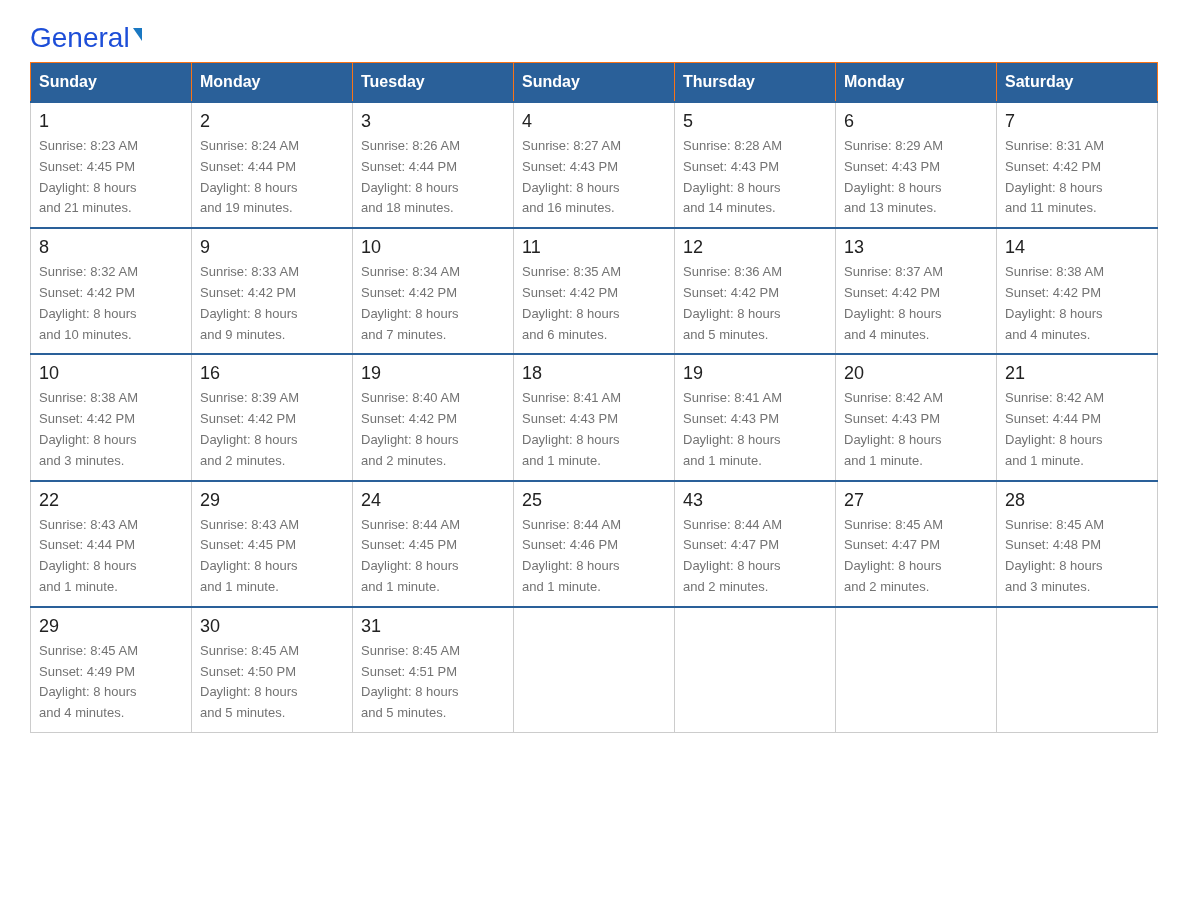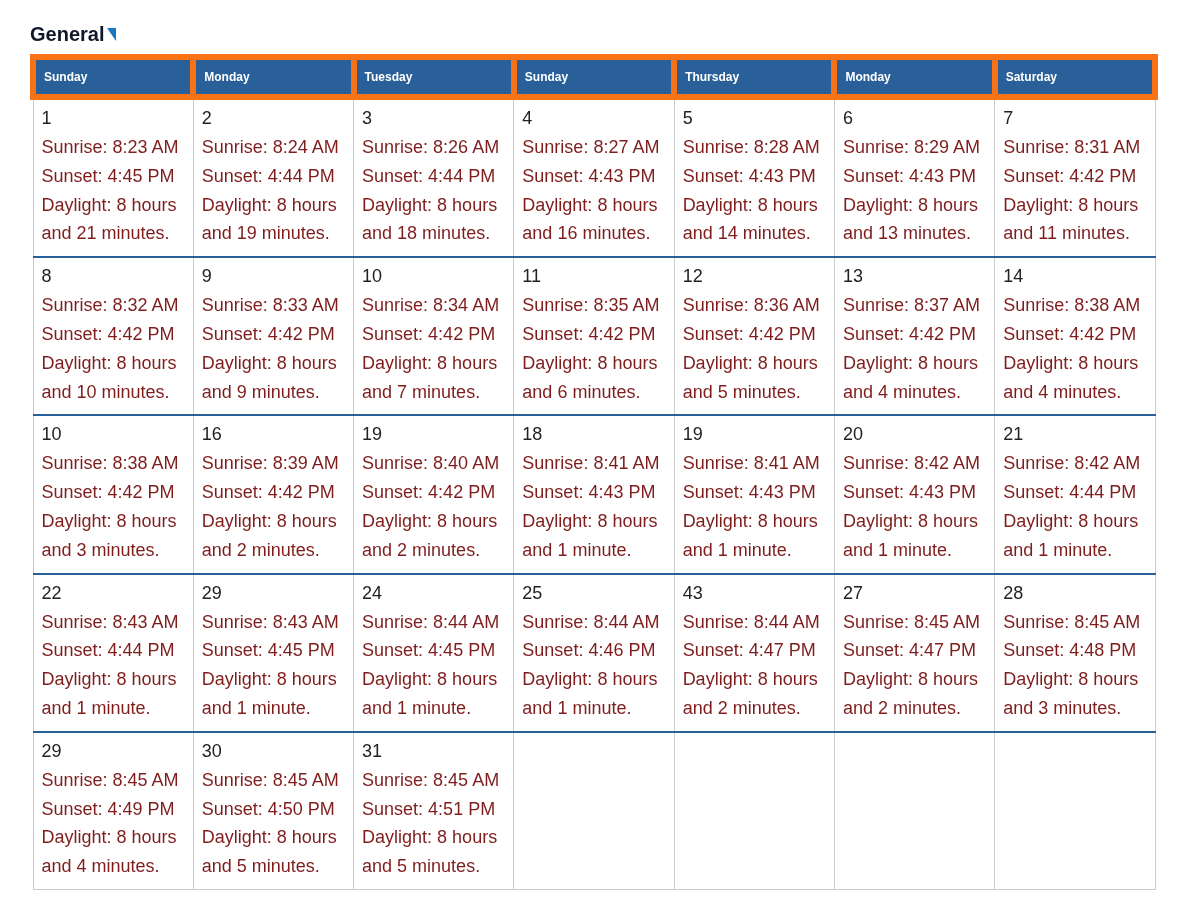--- a/index.html
+++ b/index.html
@@ -15,23 +15,23 @@
       justify-content: space-between;
       align-items: flex-start;
       margin-bottom: 10px;
     }
     .logo {
       display: flex;
       flex-direction: column;
       align-items: flex-start;
     }
     .logo-text {
-      font-size: 20px;
-      font-weight: bold;
-      color: #0f172a;
+      font-size: 28px;
+      font-weight: normal;
+      color: #1d4ed8;
       line-height: 1;
     }
     .logo-line2 {
       color: #1a78c2;
       font-size: 22px;
       font-weight: bold;
       margin-top: -2px;
     }
     .title-block {
       text-align: right;
@@ -51,24 +51,24 @@
       width: 100%;
       border-collapse: collapse;
       margin-top: 12px;
     }
     thead tr {
       background-color: #2a6099;
       color: #fff;
     }
     thead th {
       padding: 10px 8px;
-      font-size: 12px;
+      font-size: 16px;
       font-weight: bold;
       text-align: left;
-      border: 6px solid #f97316;
+      border: 1px solid #f97316;
     }
     tbody tr {
       background: #fff;
     }
     tbody td {
       padding: 8px 8px;
       font-size: 13.5px;
       color: #222;
       vertical-align: top;
       border: 1px solid #ccc;
@@ -76,23 +76,23 @@
       min-height: 90px;
       width: calc(100% / 7);
     }
     tbody td .day-num {
       font-size: 18px;
       font-weight: normal;
       display: block;
       margin-bottom: 4px;
     }
     tbody td .day-info {
-      font-size: 18px;
+      font-size: 13px;
       line-height: 1.6;
-      color: #7f1d1d;
+      color: #737373;
     }
     tbody td.empty {
       background: #fff;
       border-top: 2px solid #2a6099;
     }
   </style>
 </head>
 <body>
 
 <div class="header">

